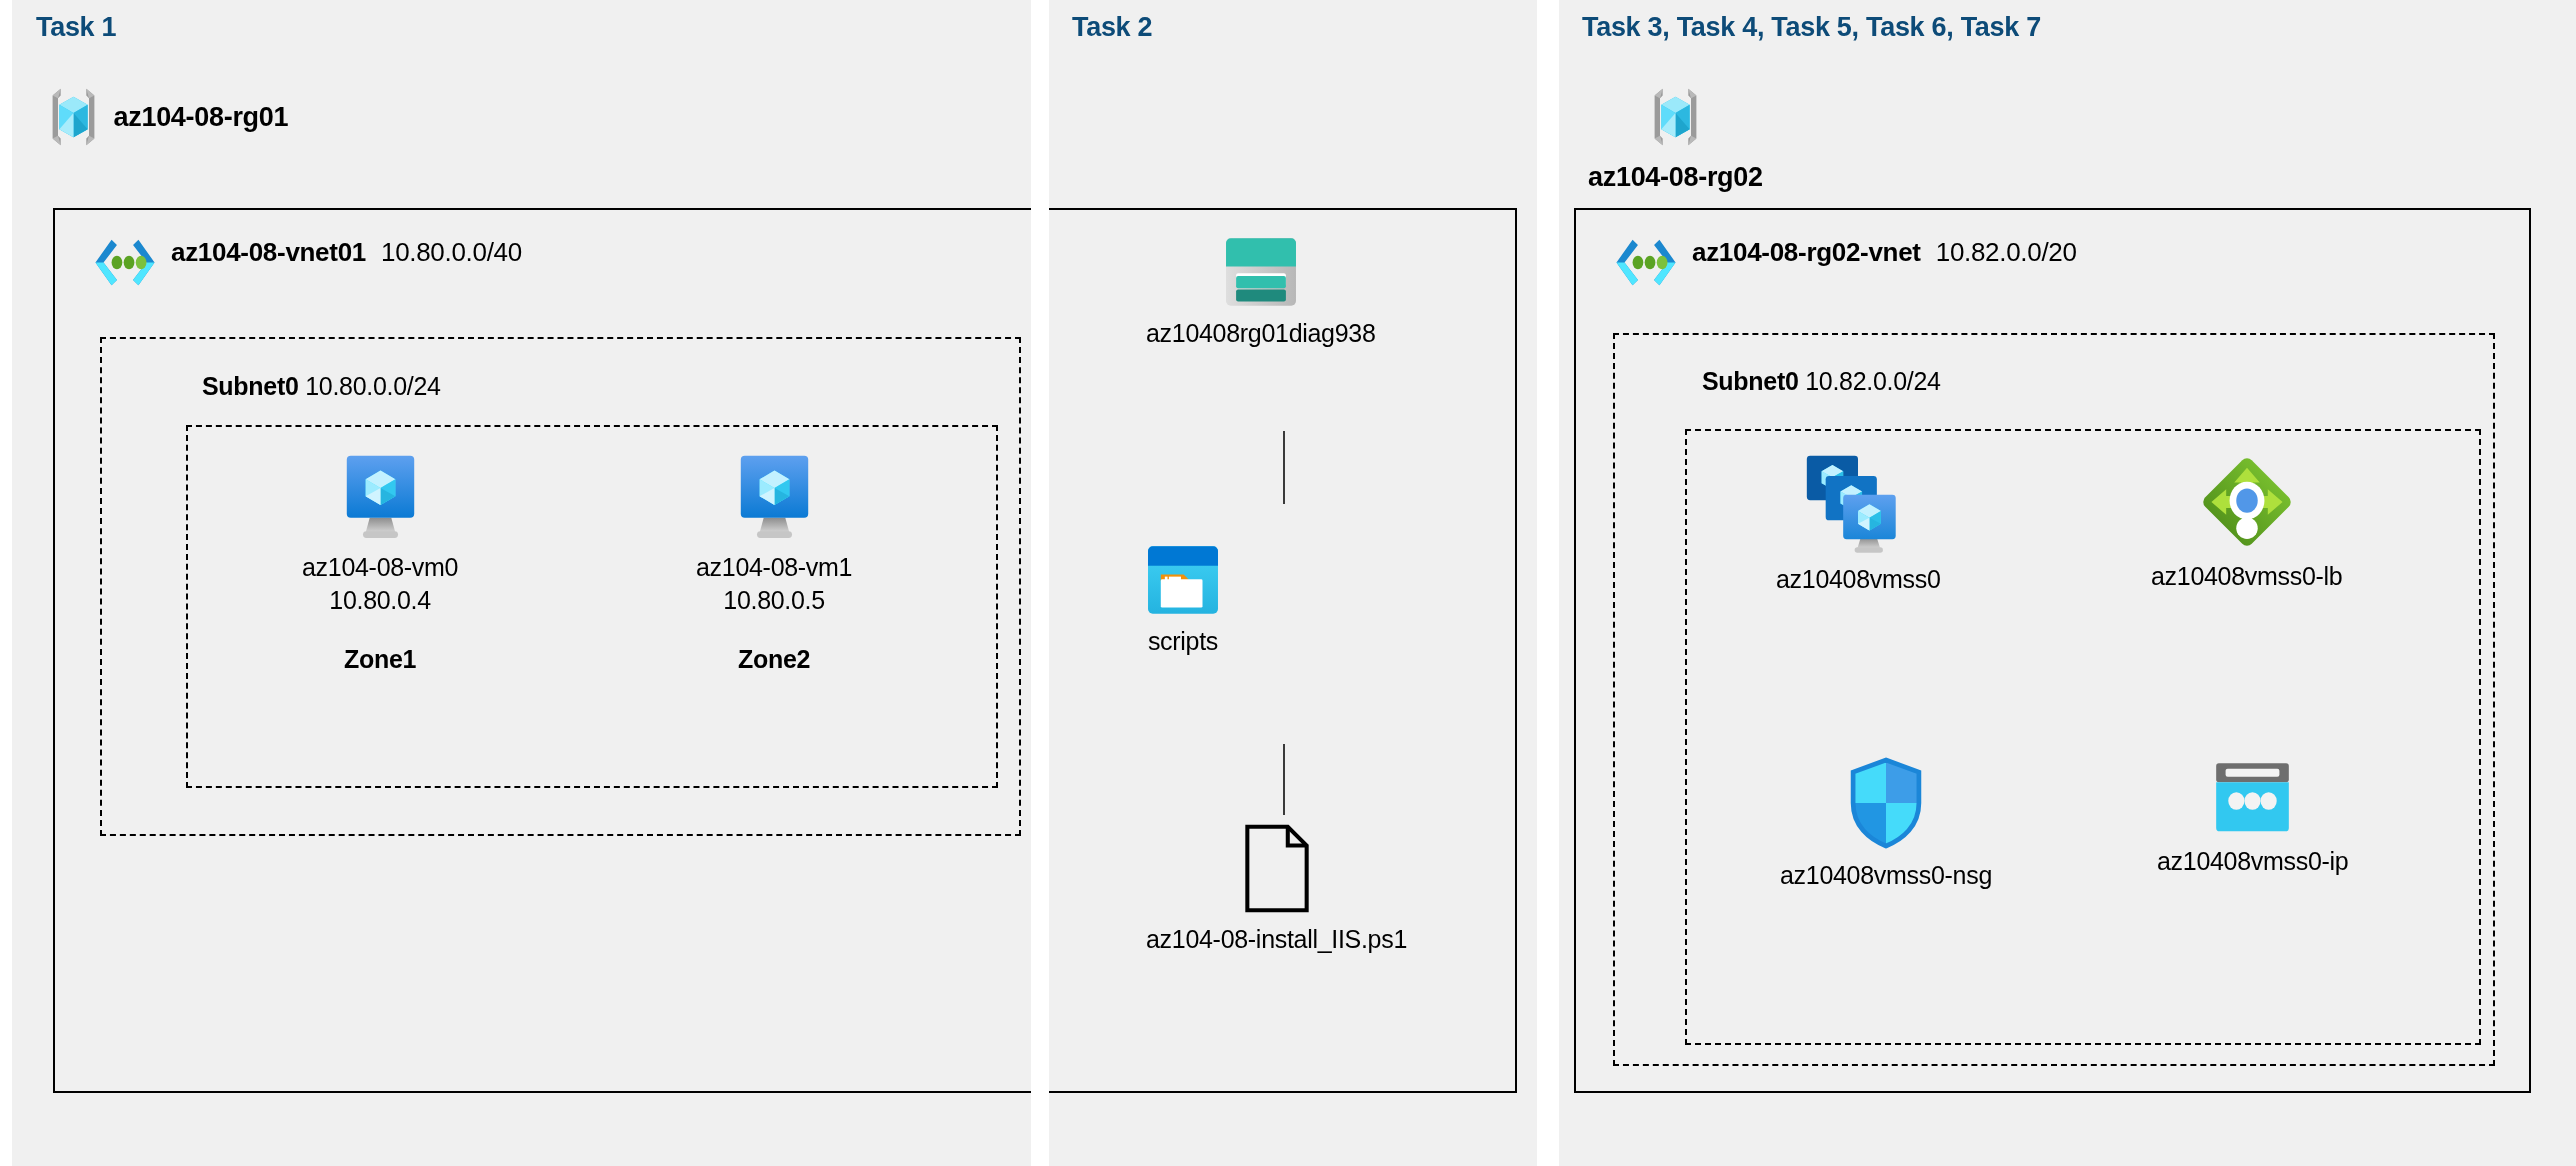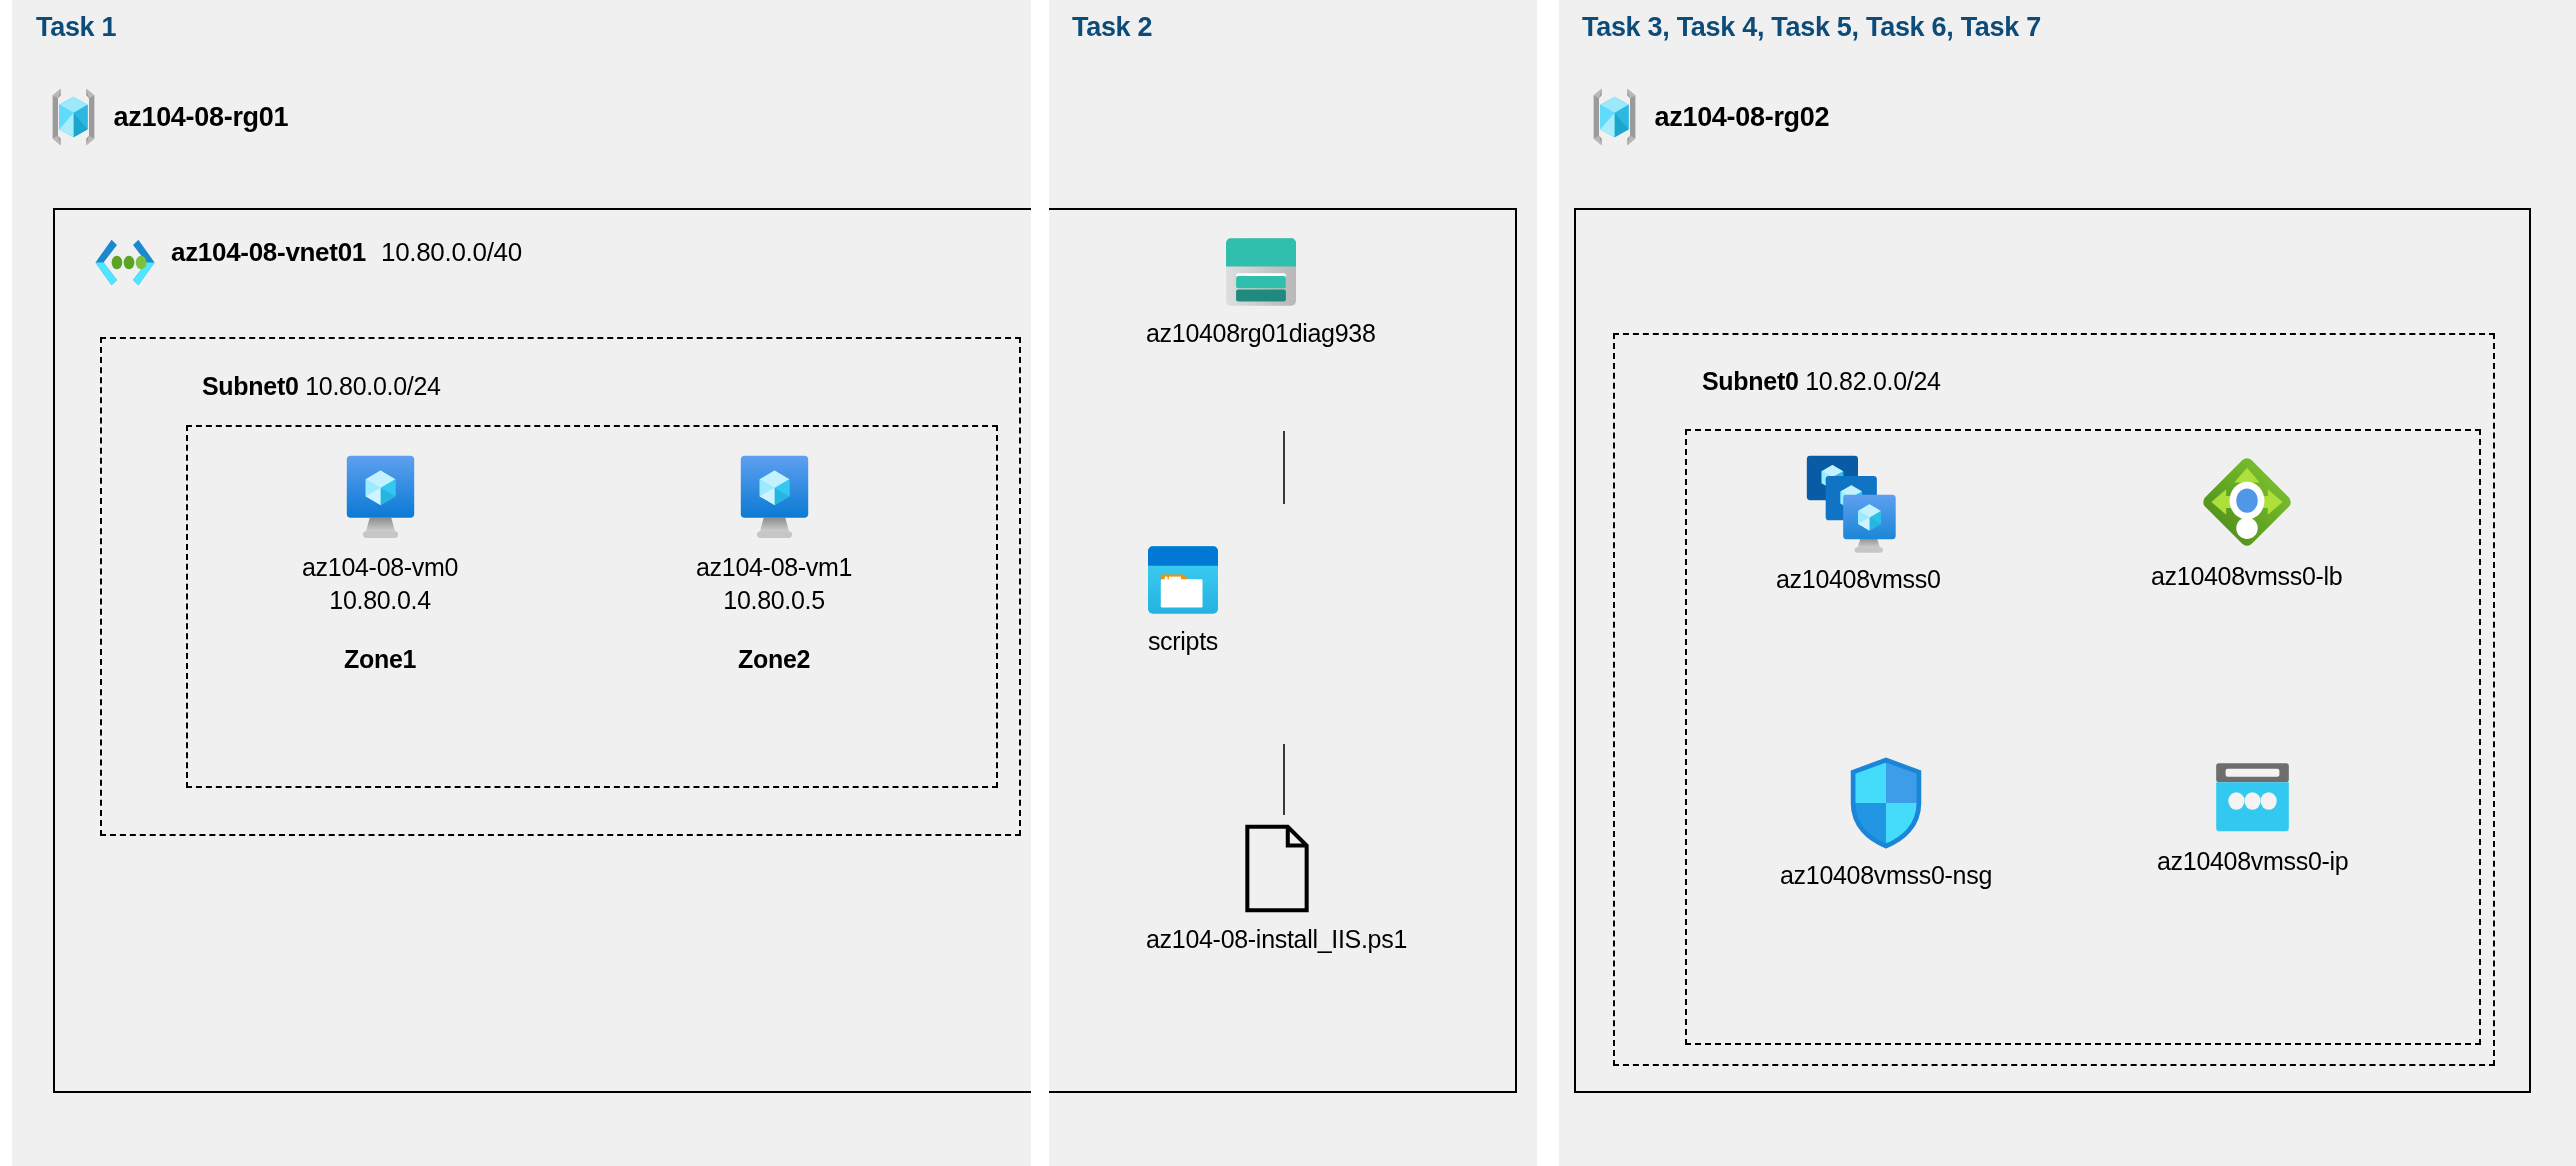--- a/index.html
+++ b/index.html
@@ -25,21 +25,21 @@
     letter-spacing:-0.3px;
     white-space:nowrap;
   }
   #task1-label{left:36px;  top:12px;}
   #task2-label{left:1072px;top:12px;}
   #task3-label{left:1582px;top:12px;}
 
   
   .rg-row{position:absolute;display:flex;align-items:center;gap:13.5px;}
   #rg01-row{left:47px;  top:86px;}
-  #rg02-row{left:1588px;top:86px;}
+  #rg02-row{left:1588px;top:86px;flex-direction:column;}
   .rg-name{
     font-size:27px;font-weight:bold;color:#000;white-space:nowrap;
     letter-spacing:-0.3px;
   }
 
   
   .vnet-box{position:absolute;border:2.7px solid #000;box-sizing:border-box;background:transparent;}
   #vnet01-box{left:53px;  top:208px; width:1464px;height:885px;}
   #vnet02-box{left:1574px;top:208px; width:957px;height:885px;}
 
@@ -296,20 +296,35 @@
         <polygon points="39,40 39,76 18,64 18,28" fill="#5fdcfb"></polygon>
         <polygon points="39,40 60,64 39,76" fill="#1ea5cd"></polygon>
         <polygon points="39,40 18,64 39,76" fill="#a9ecfb"></polygon>
       </svg>
     </span>
     <span class="rg-name">az104-08-rg02</span>
   </div>
 
   <div class="vnet-box" id="vnet02-box"></div>
 
+  <div class="vnet-row" id="vnet02-row">
+    <span class="ic">
+      <svg width="62" height="51" viewBox="0 0 92 76">
+        <path d="M26 4 L34 12 L14 38 L34 64 L26 72 L2 38 Z" fill="#1b88cf"></path>
+        <path d="M14 38 L34 64 L26 72 L2 38 Z" fill="#50e6ff"></path>
+        <path d="M66 4 L58 12 L78 38 L58 64 L66 72 L90 38 Z" fill="#1b88cf"></path>
+        <path d="M78 38 L58 64 L66 72 L90 38 Z" fill="#50e6ff"></path>
+        <ellipse cx="34" cy="38" rx="8" ry="10" fill="#5ba323"></ellipse>
+        <ellipse cx="52" cy="38" rx="8" ry="10" fill="#5ba323"></ellipse>
+        <ellipse cx="70" cy="38" rx="8" ry="10" fill="#7cc13d"></ellipse>
+      </svg>
+    </span>
+    <span class="vnet-name">az104-08-rg02-vnet</span>
+    <span class="vnet-cidr">10.82.0.0/20</span>
+  </div>
 
   <div class="subnet-box" id="subnet02-box"></div>
   <div class="subnet-label" id="subnet02-label">
     <b>Subnet0</b>
     <span>10.82.0.0/24</span>
   </div>
 
   <div class="inner-box" id="res-box"></div>
 
   <div class="node" id="node-vmss">

